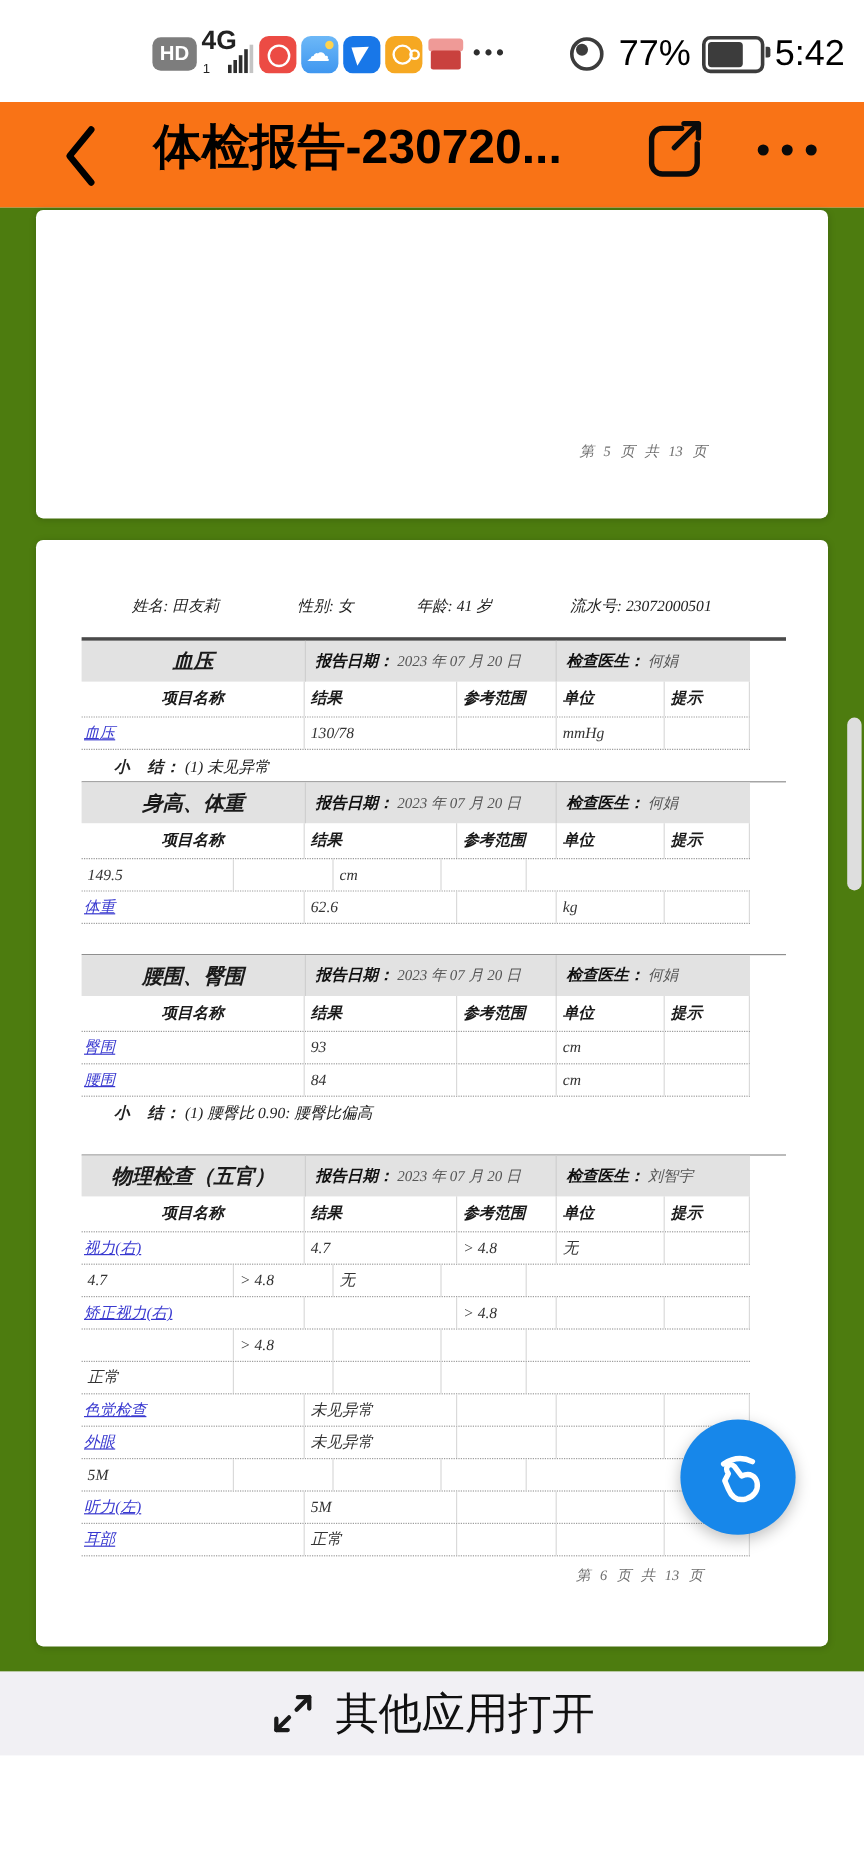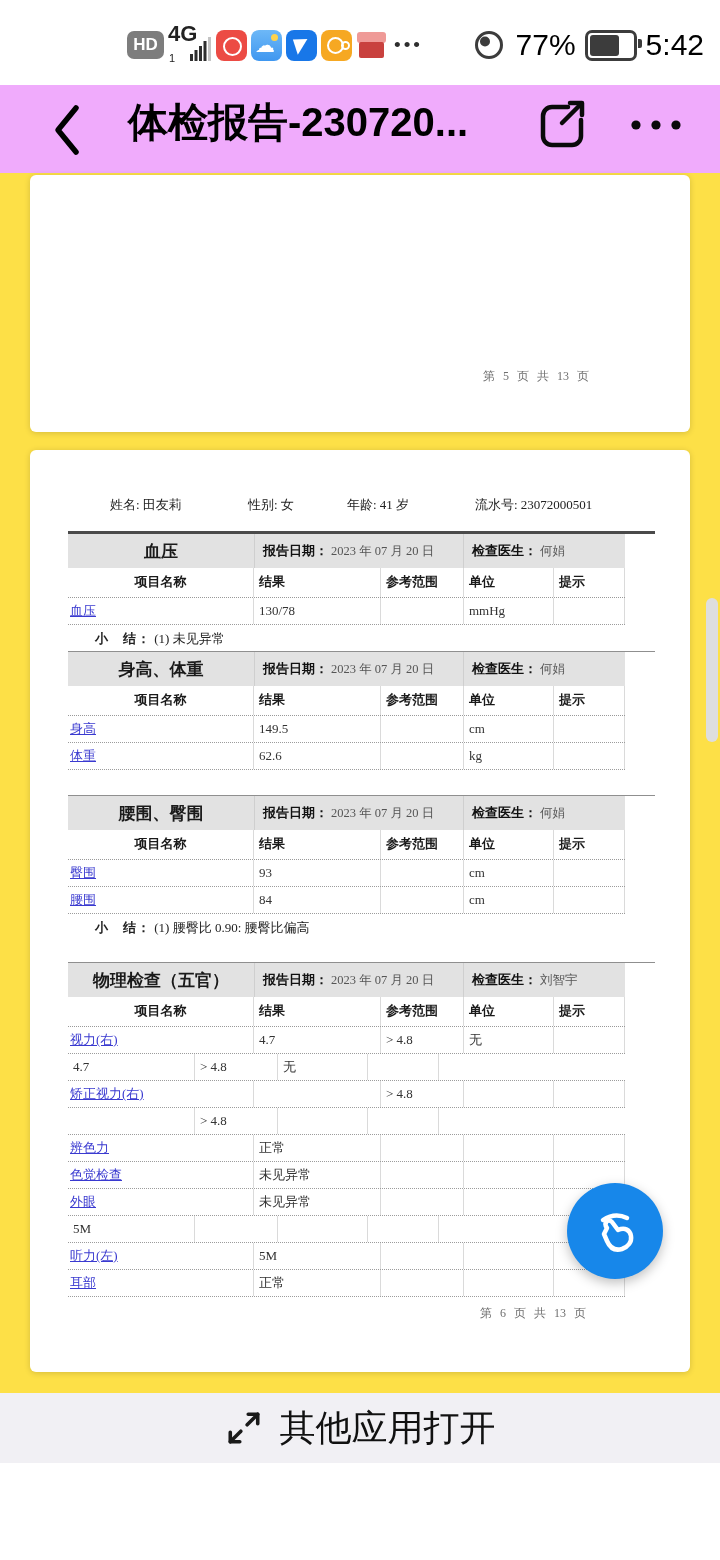--- a/index.html
+++ b/index.html
@@ -32,29 +32,29 @@
   .ic-box .lid{position:absolute;left:1px;top:2px;width:29px;height:11px;background:#ef9a97;border-radius:3px;}
   .ic-box .bod{position:absolute;left:3px;top:12px;width:25px;height:16px;background:#c9413e;border-radius:2px;}
   .sb-dots{font-size:19px;letter-spacing:3px;color:#2e2e2e;margin-left:3px;}
   .sb-right{position:absolute;right:16px;top:28px;display:flex;align-items:center;gap:9px;height:34px;}
   .sb-txt{font-size:30px;color:#000;}
   .batt{width:46px;height:25px;border:3px solid #3c3c3c;border-radius:7px;position:relative;}
   .batt .fill{position:absolute;left:2px;top:2px;bottom:2px;width:29px;background:#3c3c3c;border-radius:3px;}
   .batt::after{content:'';position:absolute;right:-8px;top:6px;width:4px;height:9px;background:#3c3c3c;border-radius:0 2px 2px 0;}
 
   
-  .nav-bar{position:absolute;top:85px;left:0;right:0;height:88px;background:#f0abfc;padding-left:14px;}
+  .nav-bar{position:absolute;top:85px;left:0;right:0;height:88px;background:#f97316;padding-left:14px;}
   .back-btn{position:absolute;left:50px;top:17px;width:36px;height:56px;}
   .nav-title{position:absolute;left:128px;top:10px;font-size:40px;font-weight:700;color:#000;
              white-space:nowrap;letter-spacing:0;}
   .share-btn{position:absolute;left:536px;top:12px;width:52px;height:56px;}
   .more-btn{position:absolute;left:628px;top:12px;width:62px;height:56px;display:flex;align-items:center;}
 
   
-  .viewer{position:absolute;top:173px;left:0;width:720px;height:1220px;background:#fde047;}
+  .viewer{position:absolute;top:173px;left:0;width:720px;height:1220px;background:#4d7c0f;font-style:italic;}
   .page{position:absolute;left:30px;width:660px;background:#fff;border-radius:6px;
         box-shadow:0 1px 6px rgba(0,0,0,0.16);}
   .page5{top:2px;height:257px;}
   .page6{top:277px;height:922px;}
   .pg-footer{position:absolute;font-family:"Liberation Serif","DejaVu Serif",serif;
              font-size:12px;color:#6f6f6f;word-spacing:5px;white-space:nowrap;}
   .pg5-f{left:453px;top:193px;}
 
   .docfont{font-family:"Liberation Serif","DejaVu Serif",serif;}
   .p-row{position:relative;height:18px;margin-top:46px;font-size:13px;color:#222;}
@@ -228,21 +228,20 @@
       </div>
       <div class="t-cols">
         <div class="cell c0">项目名称</div>
         <div class="cell c1">结果</div>
         <div class="cell c2">参考范围</div>
         <div class="cell c3">单位</div>
         <div class="cell c4">提示</div>
       </div>
       <div>
           <div class="t-row">
-            <div class="cell c0 link">身高</div>
             <div class="cell c1">149.5</div>
             <div class="cell c2"></div>
             <div class="cell c3">cm</div>
             <div class="cell c4"></div>
           </div>
           <div class="t-row">
             <div class="cell c0 link">体重</div>
             <div class="cell c1">62.6</div>
             <div class="cell c2"></div>
             <div class="cell c3">kg</div>
@@ -331,21 +330,20 @@
             <div class="cell c3"></div>
             <div class="cell c4"></div>
           </div>
           <div class="t-row">
             <div class="cell c1"></div>
             <div class="cell c2">&gt; 4.8</div>
             <div class="cell c3"></div>
             <div class="cell c4"></div>
           </div>
           <div class="t-row">
-            <div class="cell c0 link">辨色力</div>
             <div class="cell c1">正常</div>
             <div class="cell c2"></div>
             <div class="cell c3"></div>
             <div class="cell c4"></div>
           </div>
           <div class="t-row">
             <div class="cell c0 link">色觉检查</div>
             <div class="cell c1">未见异常</div>
             <div class="cell c2"></div>
             <div class="cell c3"></div>

